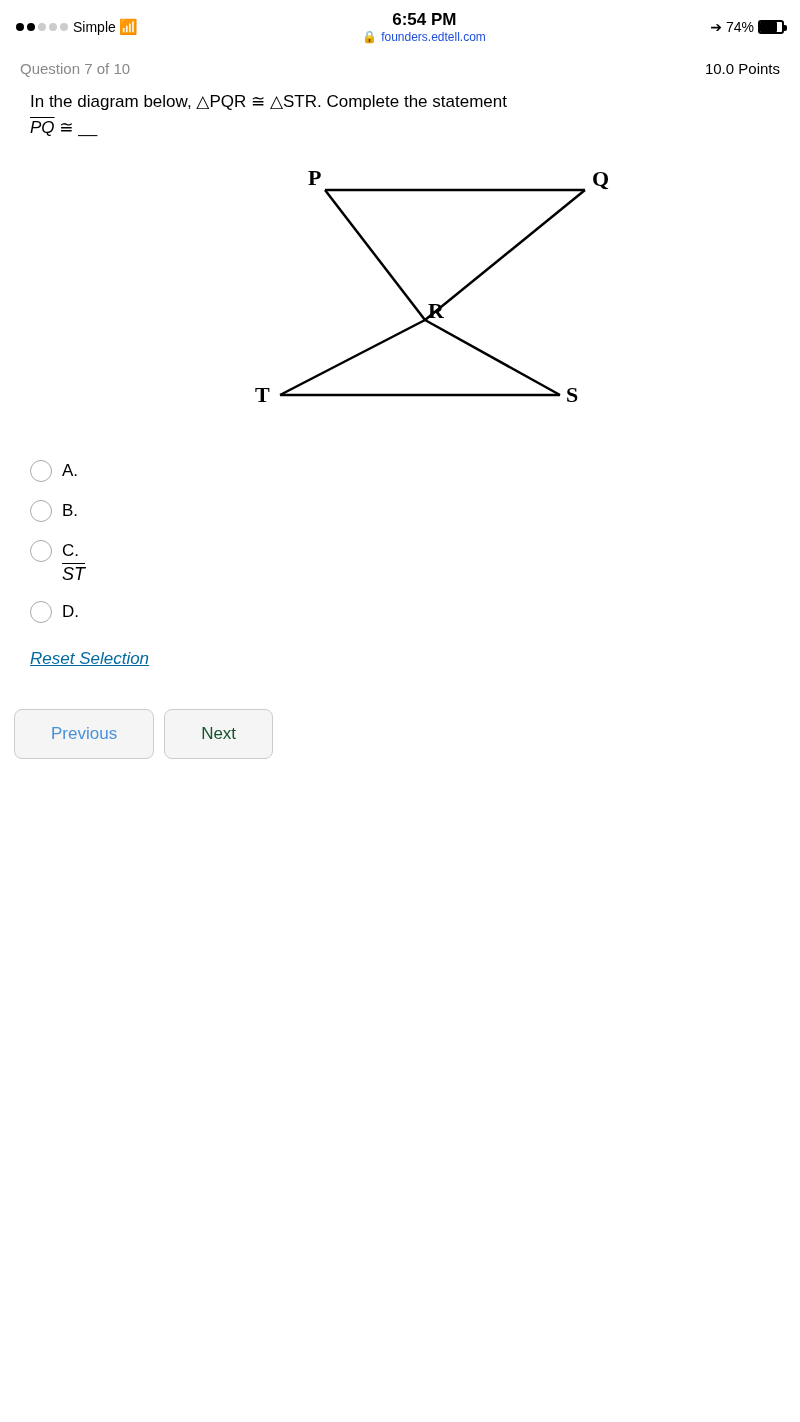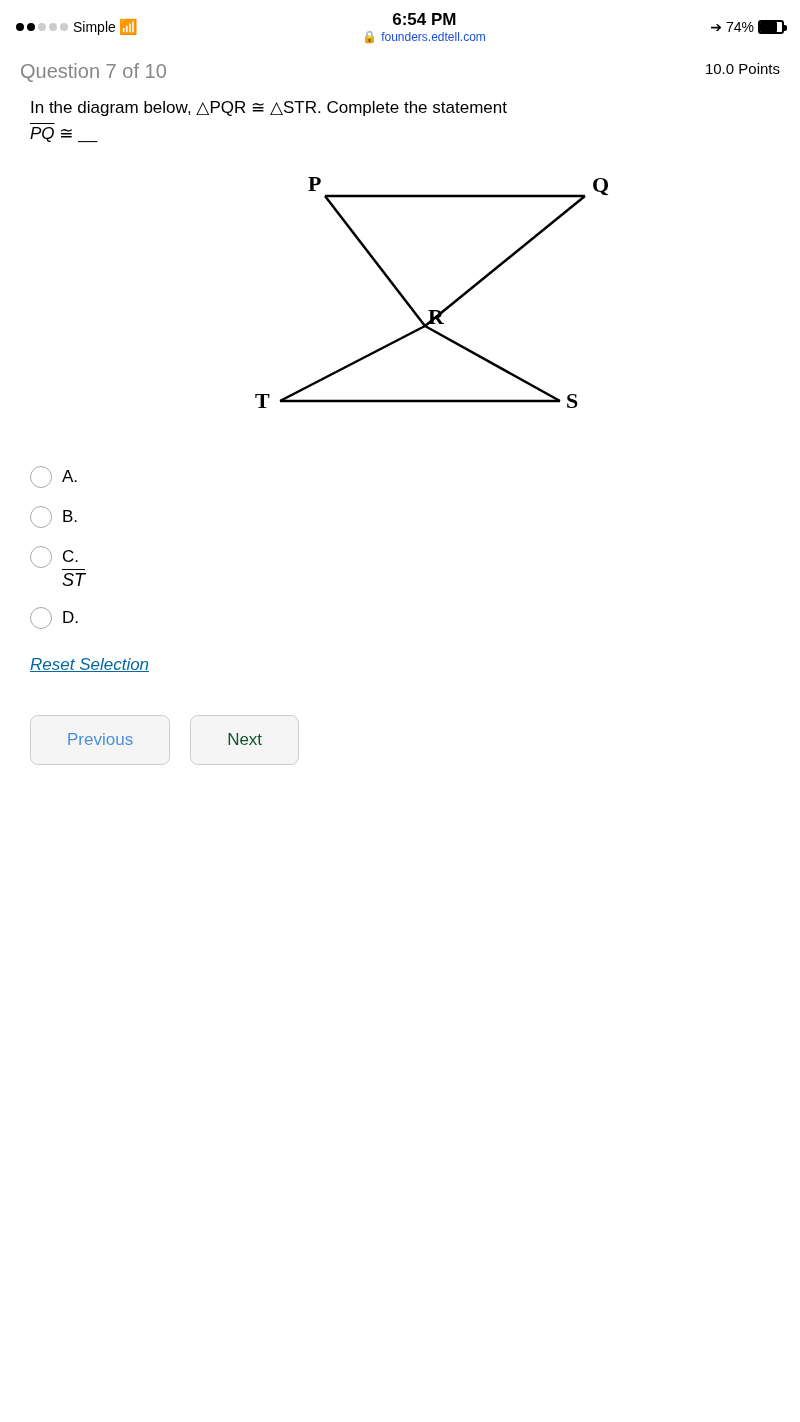--- a/index.html
+++ b/index.html
@@ -44,21 +44,21 @@
       background: #000; border-radius: 1px;
     }
 
     
     .question-header {
       display: flex;
       justify-content: space-between;
       align-items: flex-start;
       padding: 10px 20px 6px;
     }
-    .question-num { color: #888; font-size: 20px; }
+    .question-num { color: #888; font-size: 15px; }
     .points { font-size: 15px; font-weight: 500; }
 
     
     .question-body {
       padding: 6px 30px 10px;
     }
     .question-text {
       font-size: 17px;
       line-height: 1.5;
       margin-bottom: 8px;
@@ -116,22 +116,22 @@
       text-decoration: underline;
       cursor: pointer;
       margin: 8px 0 0 30px;
       display: inline-block;
       font-style: italic;
     }
 
     
     .nav-buttons {
       display: flex;
-      gap: 20px;
-      padding: 40px 30px 30px;
+      gap: 10px;
+      padding: 40px 14px 30px;
     }
     .nav-btn {
       padding: 14px 36px;
       border: 1.5px solid #ccc;
       border-radius: 8px;
       background: #f5f5f5;
       font-size: 17px;
       font-weight: 500;
       cursor: pointer;
     }

